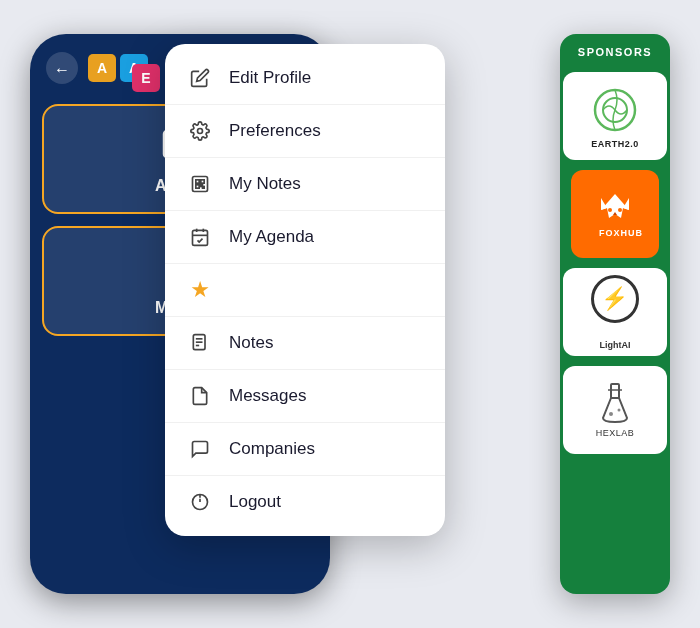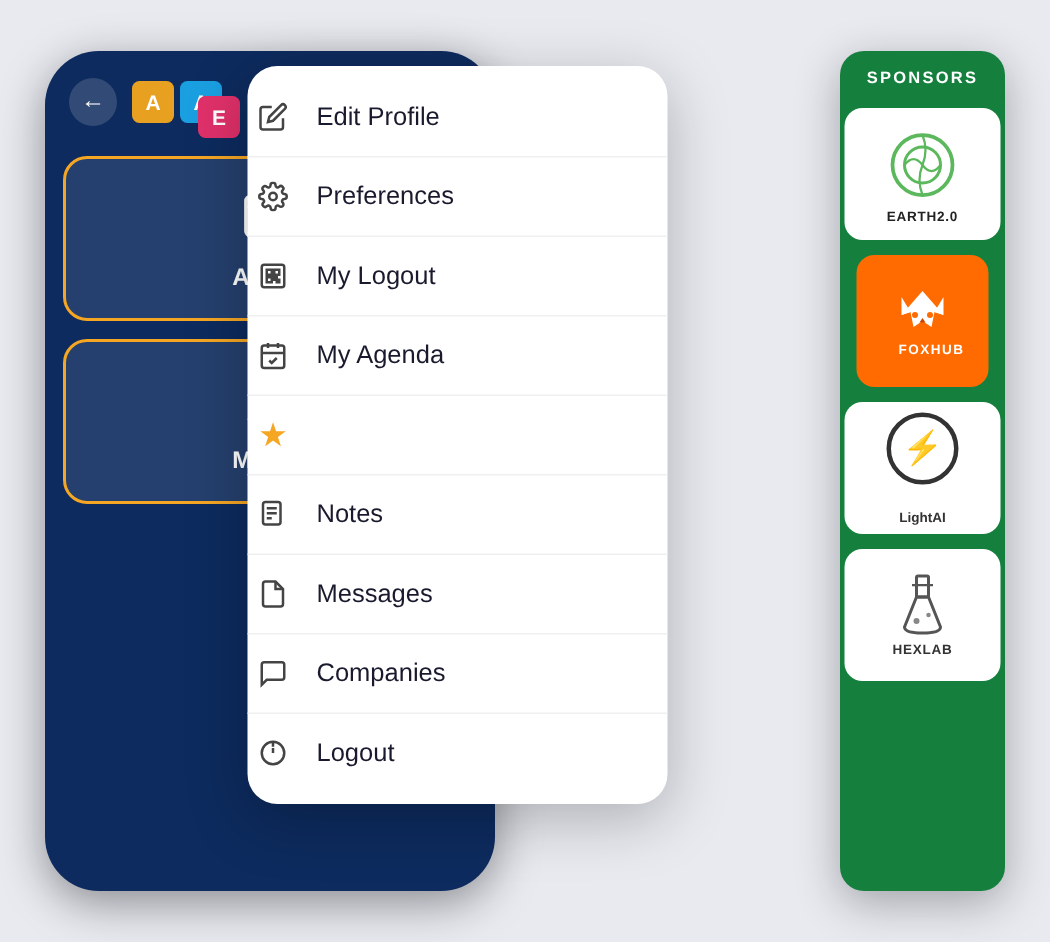--- a/index.html
+++ b/index.html
@@ -136,21 +136,21 @@
       background: white;
       border-radius: 20px;
       box-shadow: 0 10px 40px rgba(0,0,0,0.25);
       padding: 8px 0;
       z-index: 10;
     }
 
     .menu-item {
       display: flex;
       align-items: center;
-      padding: 13px 4px;
+      padding: 13px 22px;
       cursor: pointer;
       transition: background 0.15s;
       border-bottom: 1px solid #f0f0f0;
     }
 
     .menu-item:last-child {
       border-bottom: none;
     }
 
     .menu-icon {
@@ -272,21 +272,21 @@
 
     
     .hexlab-content {
       display: flex;
       flex-direction: column;
       align-items: center;
     }
 
     .hexlab-text {
       font-size: 9px;
-      font-weight: 700;
+      font-weight: 400;
       color: #333;
       margin-top: 2px;
       letter-spacing: 0.5px;
     }
 
     
     .icon-svg {
       width: 20px;
       height: 20px;
     }
@@ -367,21 +367,21 @@
       <div class="menu-icon">
         <svg class="icon-svg" viewBox="0 0 24 24" fill="none" stroke="#444" stroke-width="2">
           <rect x="3" y="3" width="18" height="18" rx="2"></rect>
           <rect x="7" y="7" width="4" height="4"></rect>
           <rect x="13" y="7" width="4" height="4"></rect>
           <rect x="7" y="13" width="4" height="4"></rect>
           <rect x="13" y="13" width="2" height="2"></rect>
           <rect x="15" y="15" width="2" height="2"></rect>
         </svg>
       </div>
-      <span class="menu-label">My Logout</span>
+      <span class="menu-label">My Notes</span>
     </div>
 
     <div class="menu-item">
       <div class="menu-icon">
         <svg class="icon-svg" viewBox="0 0 24 24" fill="none" stroke="#444" stroke-width="2">
           <rect x="3" y="4" width="18" height="18" rx="2" ry="2"></rect>
           <line x1="16" y1="2" x2="16" y2="6"></line>
           <line x1="8" y1="2" x2="8" y2="6"></line>
           <line x1="3" y1="10" x2="21" y2="10"></line>
           <polyline points="9,16 11,18 15,14"></polyline>

